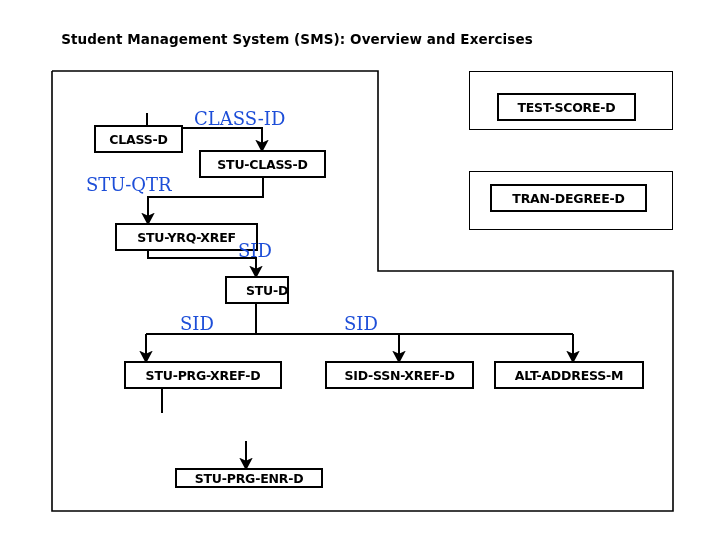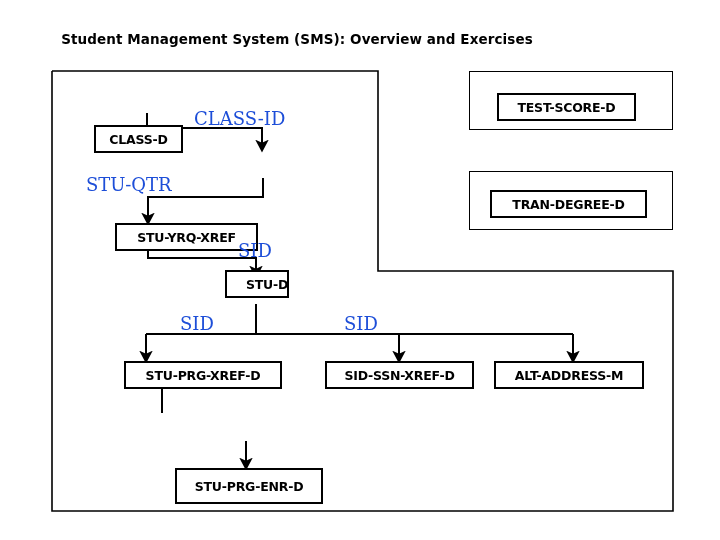--- a/index.html
+++ b/index.html
@@ -91,53 +91,56 @@
       <path d="M573,334 L573,357" marker-end="url(#arrowhead)"></path>
       <path d="M162,389 L162,413"></path>
       <path d="M246,441 L246,464" marker-end="url(#arrowhead)"></path>
     </g>
   </svg>
 
   <div class="node" style="left:94px; top:85px; width:89px; height:28px;margin-top:40px;">
     <span>CLASS-D</span>
   </div>
 
+  <div class="node" style="left:199px; top:150px; width:127px; height:28px;">
+    <span>STU-CLASS-D</span>
+  </div>
 
   <div class="node" style="left:79px; top:223px; width:143px; height:28px;margin-left:36px;">
     <span>STU-YRQ-XREF</span>
   </div>
 
-  <div class="node" style="left:225px; top:270px; width:64px; height:28px;padding-left:20px;">
+  <div class="node" style="left:225px; top:276px; width:64px; height:28px;padding-left:20px;">
     <span>STU-D</span>
   </div>
 
   <div class="node" style="left:84px; top:361px; width:158px; height:28px;margin-left:40px;">
     <span>STU-PRG-XREF-D</span>
   </div>
 
   <div class="node" style="left:494px; top:361px; width:150px; height:28px;">
     <span>ALT-ADDRESS-M</span>
   </div>
 
   <div class="node" style="left:325px; top:361px; width:149px; height:28px;">
     <span>SID-SSN-XREF-D</span>
   </div>
 
 
-  <div class="node" style="left:175px; top:468px; width:148px; height:36px;text-align:center;">
+  <div class="node" style="left:175px; top:468px; width:148px; height:20px;text-align:center;">
     <span>STU-PRG-ENR-D</span>
   </div>
 
   <div class="node outer" style="left:469px; top:71px; width:204px; height:59px;"></div>
   <div class="node inner" style="left:497px; top:93px; width:139px; height:28px;">
     <span>TEST-SCORE-D</span>
   </div>
 
   <div class="node outer" style="left:469px; top:171px; width:204px; height:59px;"></div>
-  <div class="node inner" style="left:490px; top:190px; width:157px; height:28px;">
+  <div class="node inner" style="left:490px; top:184px; width:157px; height:28px;">
     <span>TRAN-DEGREE-D</span>
   </div>
 
   <div class="edge-label" style="left:194px; top:108px;">CLASS-ID</div>
   <div class="edge-label" style="left:86px; top:174px;">STU-QTR</div>
   <div class="edge-label" style="left:238px; top:240px;">SID</div>
   <div class="edge-label" style="left:180px; top:313px;">SID</div>
   <div class="edge-label" style="left:344px; top:313px;">SID</div>
 
 </div>

